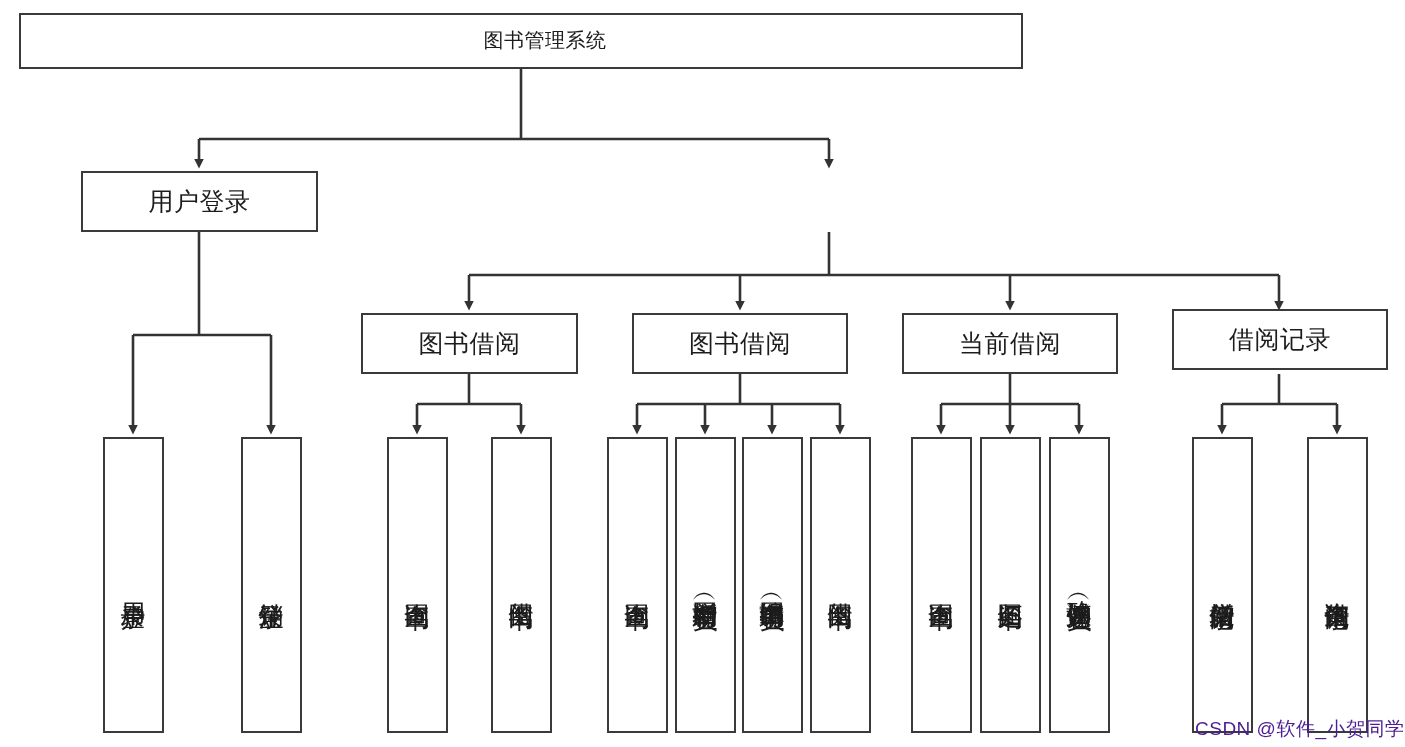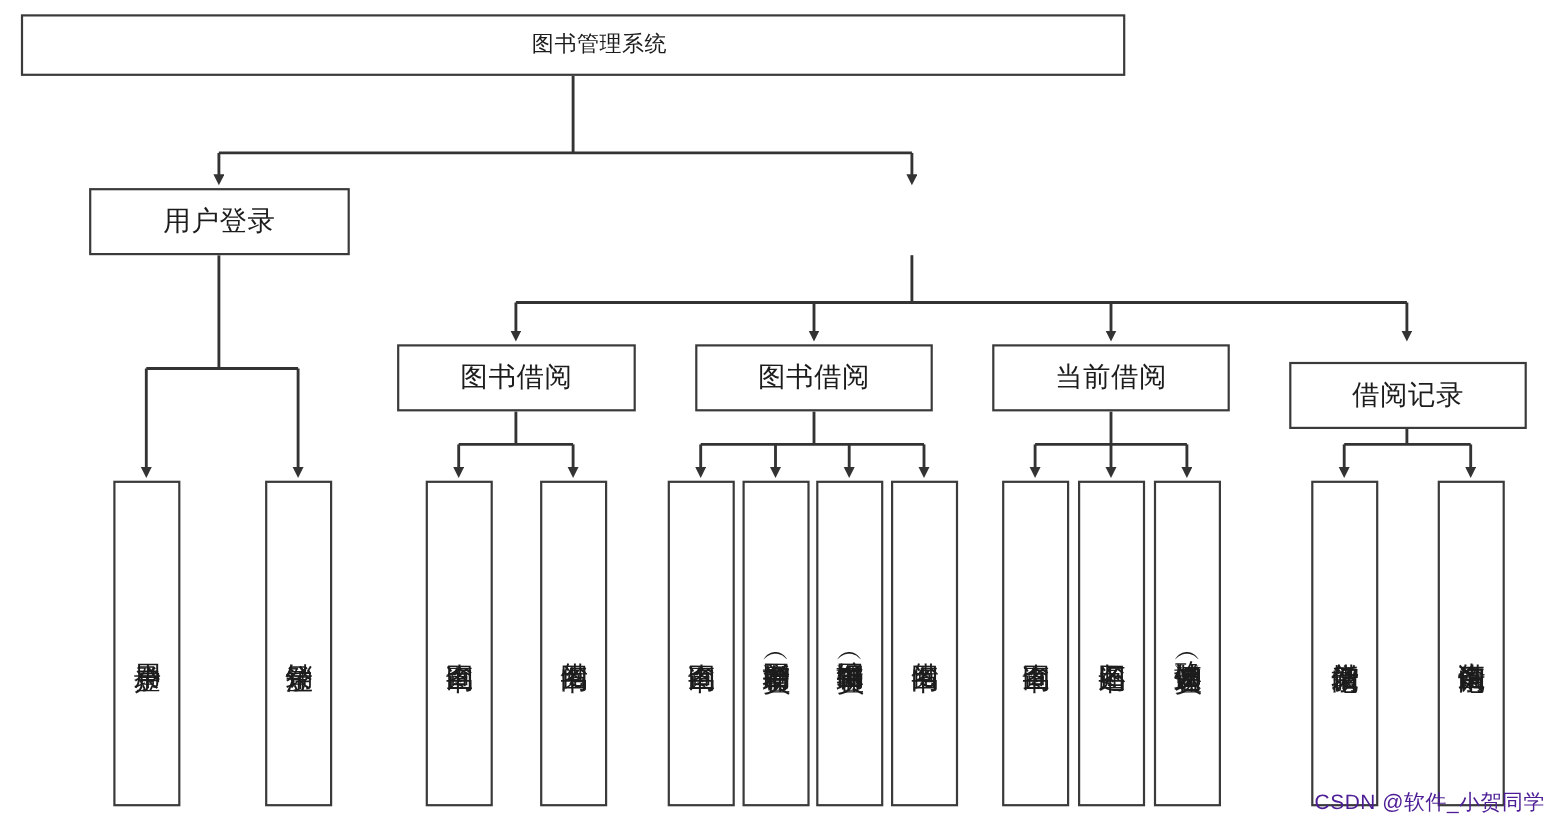--- a/index.html
+++ b/index.html
@@ -135,21 +135,21 @@
 
   <div class="node horiz" style="left:361px; top:313px; width:217px; height:61px;">
     <span class="label">图书借阅</span>
   </div>
   <div class="node horiz" style="left:632px; top:313px; width:216px; height:61px;">
     <span class="label">图书借阅</span>
   </div>
   <div class="node horiz" style="left:902px; top:313px; width:216px; height:61px;">
     <span class="label">当前借阅</span>
   </div>
-  <div class="node horiz" style="left:1172px; top:329px; width:216px; height:61px;">
+  <div class="node horiz" style="left:1172px; top:309px; width:216px; height:61px;">
     <span class="label">借阅记录</span>
   </div>
 
   <div class="node leaf" style="left:103px; top:437px; width:61px; height:296px;">
     <span class="label">用户登录</span>
   </div>
   <div class="node leaf" style="left:241px; top:437px; width:61px; height:296px;">
     <span class="label">注销登录</span>
   </div>
 

